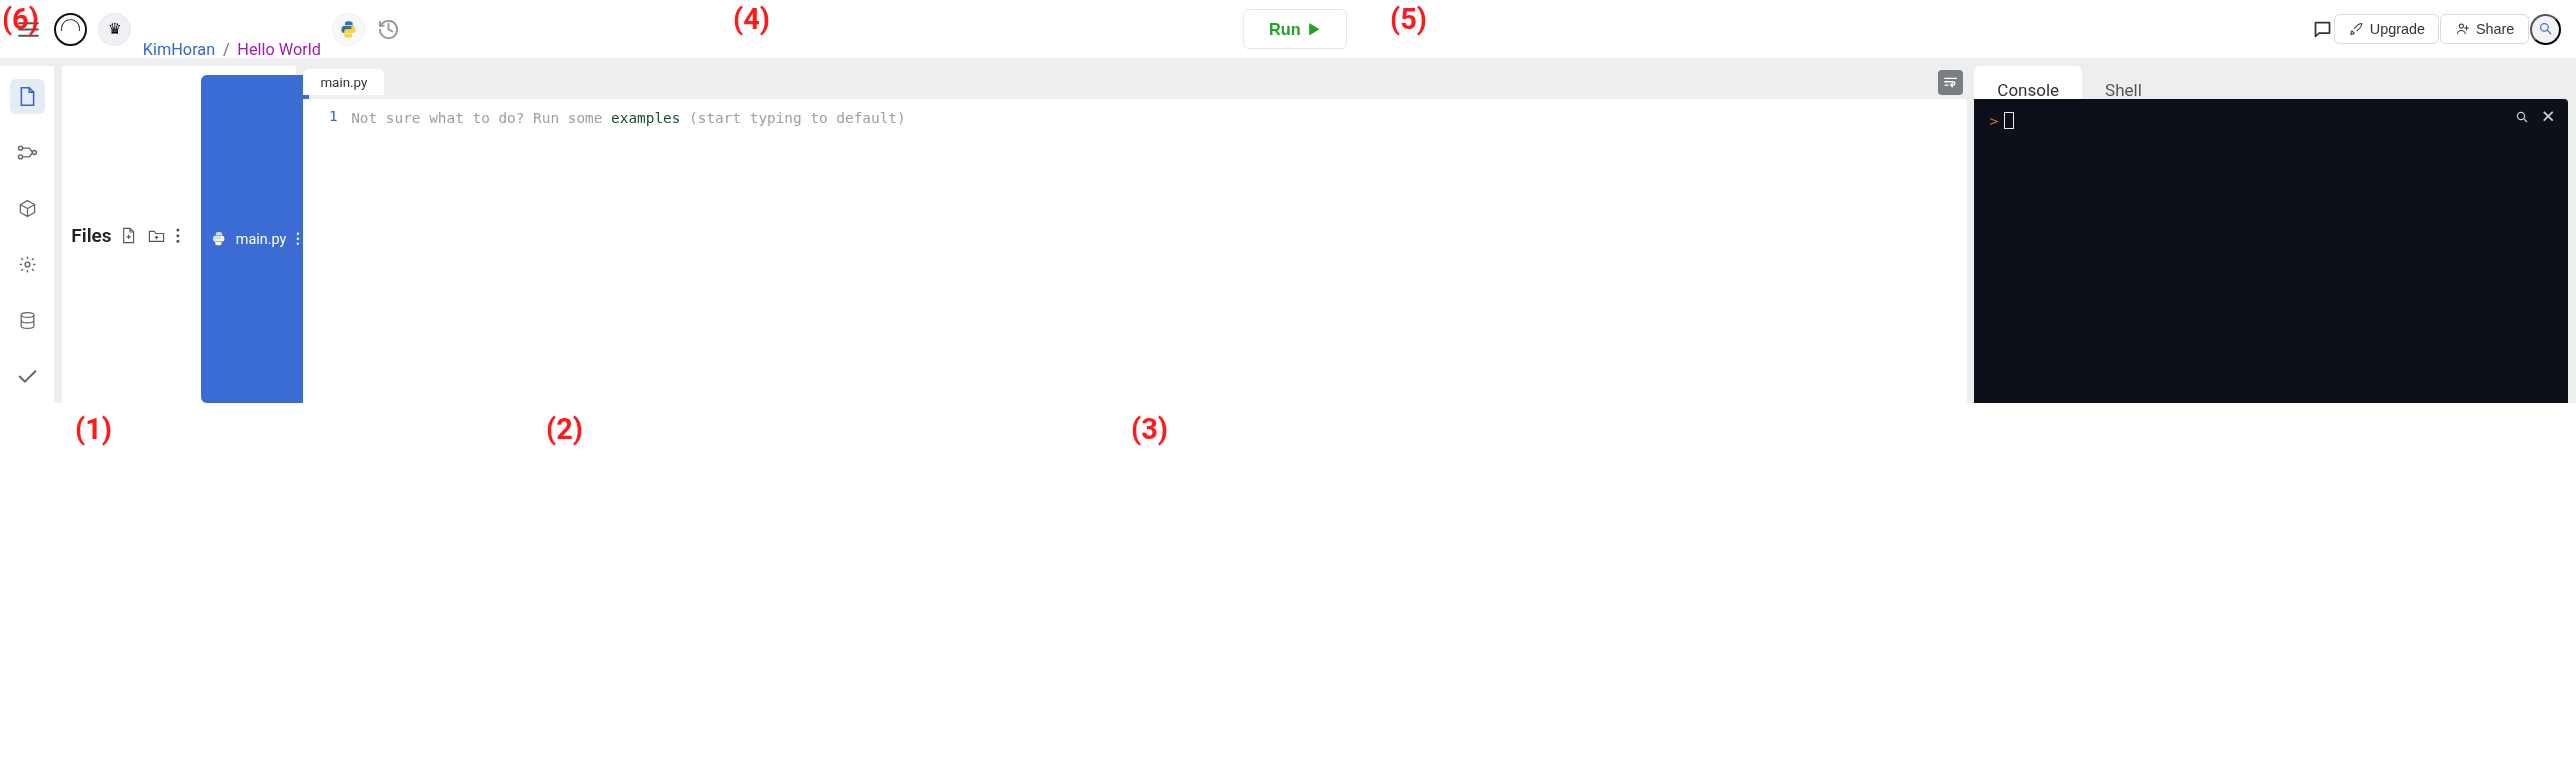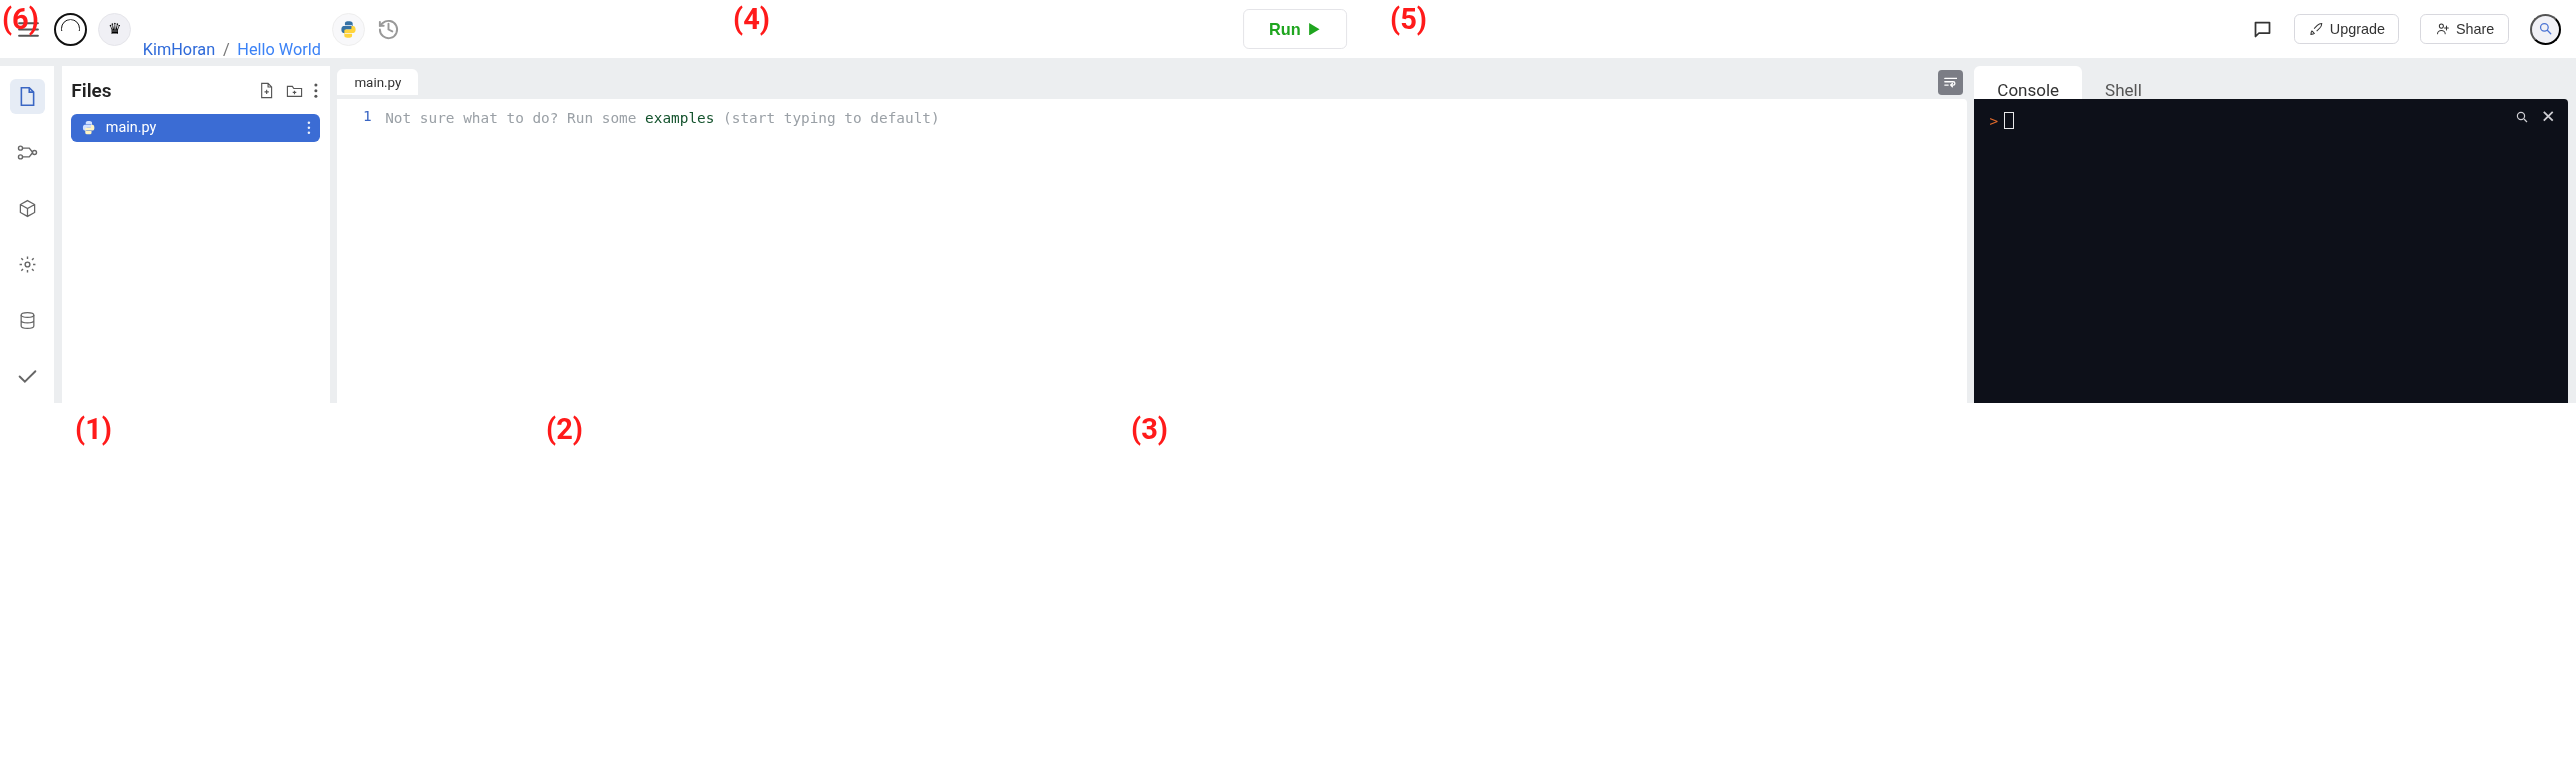--- a/index.html
+++ b/index.html
@@ -37,21 +37,21 @@
   }
   .wrap-button {
     width: 33px; height: 33px; border-radius: 50%;
     background: #f0f0f5; border: 1px solid #e5e5ea;
     display: flex; align-items: center; justify-content: center;
     font-size: 15.3px;
   }
   .breadcrumb { display: flex; align-items: center; gap: 7.7px; font-size: 16.3px; margin-top: 40px; }
   .breadcrumb .user { color: #2f6ad9; }
   .breadcrumb .sep { color: #777; }
-  .breadcrumb .project { color: #3b82f6; }
+  .breadcrumb .project { color: #a21caf; }
   .lang-badge {
     width: 33px; height: 33px; border-radius: 50%;
     background: #f8f8fa; border: 1px solid #eee;
     display: flex; align-items: center; justify-content: center;
   }
   .history-btn { color: #888; }
 
   .header-center {
     position: absolute;
     left: 50%; transform: translateX(-50%); padding-left: 14px;
@@ -61,21 +61,21 @@
     padding: 9.6px 25px;
     border: 1px solid #e4e4e8; border-radius: 5.8px;
     background: #fff;
     color: #1fa51f; font-weight: 600; font-size: 16.3px;
     cursor: pointer;
   }
   .run-btn .play { color: #1fa51f; }
 
   .header-right {
     margin-left: auto;
-    display: flex; align-items: center; gap: 21px;
+    display: flex; align-items: center; gap: 1px;
   }
   .pill-btn {
     display: flex; align-items: center; gap: 5.8px;
     padding: 5.8px 13.4px;
     border: 1px solid #d8d8de; border-radius: 5.8px;
     background: #fff; color: #333; font-size: 14.4px;
     cursor: pointer;
   }
   .round-icon {
     width: 31px; height: 31px; border-radius: 50%;
@@ -103,23 +103,23 @@
   }
   .rail .rail-item {
     width: 35px; height: 35px; border-radius: 5.8px;
     display: flex; align-items: center; justify-content: center;
     color: #666; cursor: pointer;
   }
   .rail .rail-item.active { background: #e6ecf5; color: #3a66c4; }
 
   
   .files-panel {
-    width: 268px;
+    width: 234px;
     background: #fff;
-    display: flex; flex-direction: column;
+    display: flex; 
     padding-top: 9.6px;
   }
   .files-header {
     display: flex; align-items: center;
     padding: 3.8px 9.6px 11.5px 9.6px;
     gap: 7.7px;
   }
   .files-header .title { font-size: 19px; font-weight: 600; flex: 1; }
   .files-header .mini { color: #555; cursor: pointer; padding: 1.9px; }
   .file-row {

